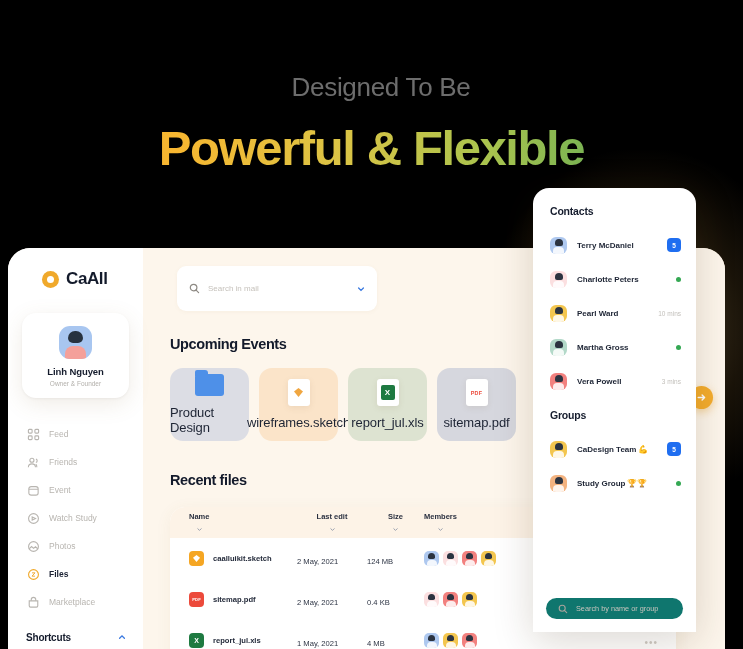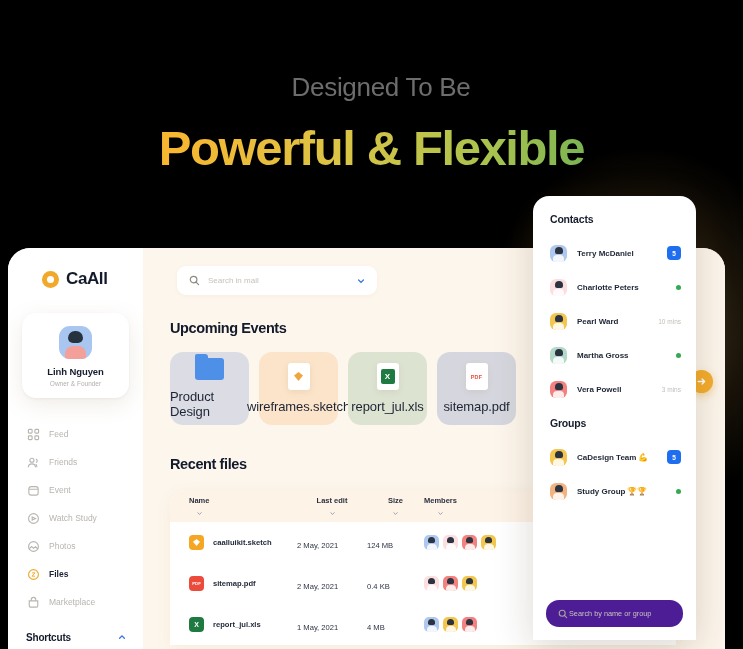--- a/index.html
+++ b/index.html
@@ -192,21 +192,21 @@
   
   .main {
     flex: 1;
     padding: 18px 24px 0 27px;
     position: relative;
     min-width: 0;
   }
 
   .searchbar {
     width: 200px;
-    height: 29px;
+    height: 45px;
     background: #ffffff;
     border-radius: 9px;
     display: flex;
     align-items: center;
     padding: 0 11px 0 12px;
     gap: 8px;
     margin-left: 7px;
     box-shadow: 0 1px 4px rgba(150,120,70,0.06);
   }
   .searchbar .mag { width: 11px; height: 11px; flex: 0 0 11px; }
@@ -454,21 +454,21 @@
     font-size: 10px;
     letter-spacing: 1px;
     cursor: pointer;
     line-height: 1;
   }
 
   
   .contacts-panel {
     position: absolute;
     left: 533px;
-    top: 196px;
+    top: 188px;
     width: 163px;
     height: 444px;
     background: #ffffff;
     border-radius: 16px 16px 0 0;
     z-index: 3;
     box-shadow: 0 10px 40px rgba(60,40,10,0.18);
     padding: 17px 0 0 0;
     overflow: hidden;
   }
   .panel-title {
@@ -537,26 +537,26 @@
   }
   .time-txt { font-size: 6.5px; color: #c2bfba; }
 
   .panel-title.groups { margin-top: 11px; }
 
   .panel-search {
     position: absolute;
     left: 13px;
     bottom: 13px;
     width: 137px;
-    height: 27px;
-    background: #4c1d95;
+    height: 21px;
+    background: #0f766e;
     border-radius: 13px;
     display: flex;
     align-items: center;
-    gap: 1px;
+    gap: 8px;
     padding: 0 12px;
   }
   .panel-search .mag2 { width: 10px; height: 10px; flex: 0 0 10px; }
   .panel-search .mag2 svg { width: 10px; height: 10px; display: block; }
   .panel-search-text { font-size: 7.3px; color: #c9c4bd; }
 
   
   .app-right-slab {
     position: absolute;
     left: 540px;

